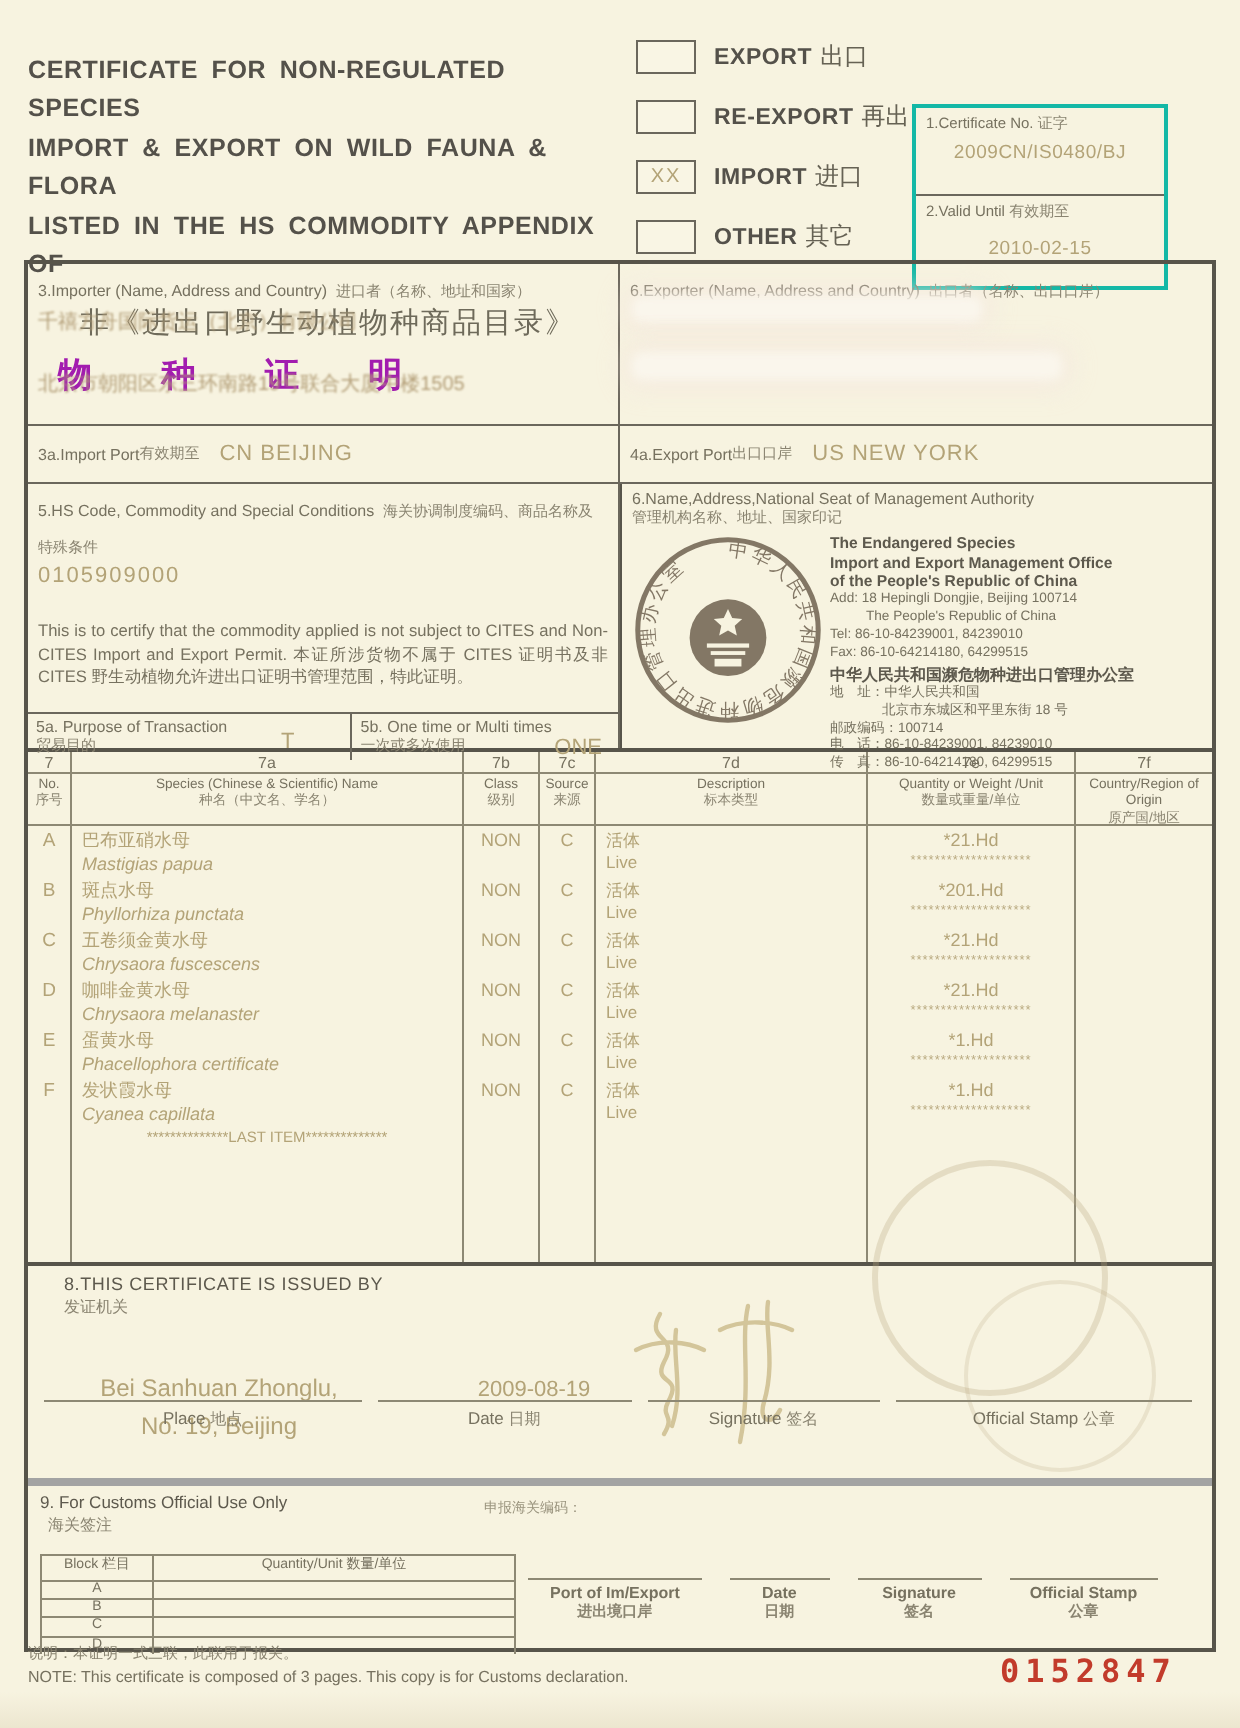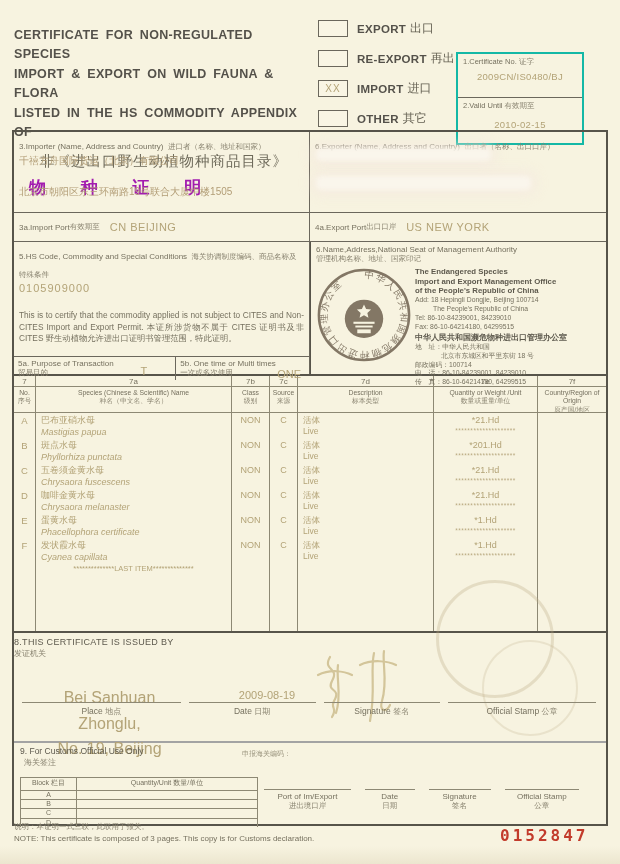--- a/index.html
+++ b/index.html
@@ -81,45 +81,45 @@
   .sci{font-style:italic;display:block;}
   .cn-name{display:block;}
   .cls-cell,.src-cell{text-align:center;font-size:9px;color:#b3a377;padding-top:2px;}
   .desc-cell{padding:2px 0 0 5px;font-size:8.5px;color:#b3a377;line-height:1.35;}
   .desc-cell span{display:block;}
   .qty-cell{text-align:center;font-size:9px;color:#b3a377;line-height:1.3;padding-top:2px;}
   .stars{display:block;font-size:6.5px;letter-spacing:.5px;color:#b9aa80;}
   .lastitem-cell{font-size:7.5px;color:#b3a377;text-align:center;line-height:12px;}
 
   
-  .sec8{height:110px;border-bottom:2px solid #a3a3a3;position:relative;padding:4px 0;box-sizing:border-box;}
+  .sec8{height:110px;border-bottom:4px solid #a3a3a3;position:relative;padding:4px 18px;box-sizing:border-box;}
   .sec8-label{font-size:9px;color:#5d594d;letter-spacing:.3px;}
   .sec8-label-cn{font-size:8px;color:#8a8471;margin-top:1px;}
-  .place-val{position:absolute;left:18px;top:52px;width:155px;text-align:center;font-size:16px;color:#b3a377;line-height:1.6;}
+  .place-val{position:absolute;left:18px;top:52px;width:155px;text-align:center;font-size:12px;color:#b3a377;line-height:1.6;}
   .date-val{position:absolute;left:188px;top:56px;width:130px;text-align:center;font-size:11px;color:#b3a377;}
   .sig8{position:absolute;left:8px;right:10px;bottom:24px;display:flex;gap:8px;align-items:center;}
   .sigcol{border-top:1px solid #8d8874;padding-top:3px;text-align:center;font-size:8.5px;color:#76715f;}
   .sigcol .cn{color:#8a8471;font-size:8px;}
   .sig-scribble{position:absolute;left:288px;top:10px;}
   .stamp-circle{position:absolute;border-radius:50%;pointer-events:none;}
 
   
   .sec9{height:81px;position:relative;padding:3px 6px;box-sizing:border-box;}
   .sec9-label{font-size:8.5px;color:#5d594d;}
   .sec9-label-cn{font-size:8px;color:#8a8471;margin-top:1px;margin-left:4px;}
   .declare-code{position:absolute;left:228px;top:6px;font-size:7px;color:#9a947e;}
   .mini{position:absolute;left:6px;top:34px;width:238px;border:1px solid #8d8874;border-bottom:none;box-sizing:border-box;}
   .mini-row{display:flex;border-bottom:1px solid #8d8874;}
   .mini-row.hdr{height:12px;}
   .mini-row.body{height:8.2px;}
   .mini-row:last-child{border-bottom:none;}
   .mini-b{width:55px;border-right:1px solid #8d8874;text-align:center;font-size:7px;color:#76715f;line-height:10px;}
   .mini-q{flex:1;text-align:center;font-size:7px;color:#76715f;line-height:10px;}
   .mini-row.body .mini-b{line-height:8px;}
-  .sig9{position:absolute;left:250px;right:27px;top:46px;display:flex;gap:14px;}
+  .sig9{position:absolute;left:250px;right:27px;top:46px;display:flex;gap:14px;font-weight:bold;}
   .sig9 .sigcol{padding-top:2px;font-size:8px;}
   .s9a{flex:1.4;} .s9b{flex:.8;} .s9c{flex:1;} .s9d{flex:1.2;}
   .sig9 .cn{display:block;font-size:7.5px;}
 
   
   .note{position:absolute;left:14px;top:822px;}
   .note-cn{font-size:7.5px;color:#8a8471;}
   .note-en{font-size:8px;color:#76715f;margin-top:2px;}
   .serial{position:absolute;left:500px;top:826px;font-family:"DejaVu Sans Mono",monospace;
           font-size:16px;font-weight:bold;color:#c23b2b;letter-spacing:3px;}

